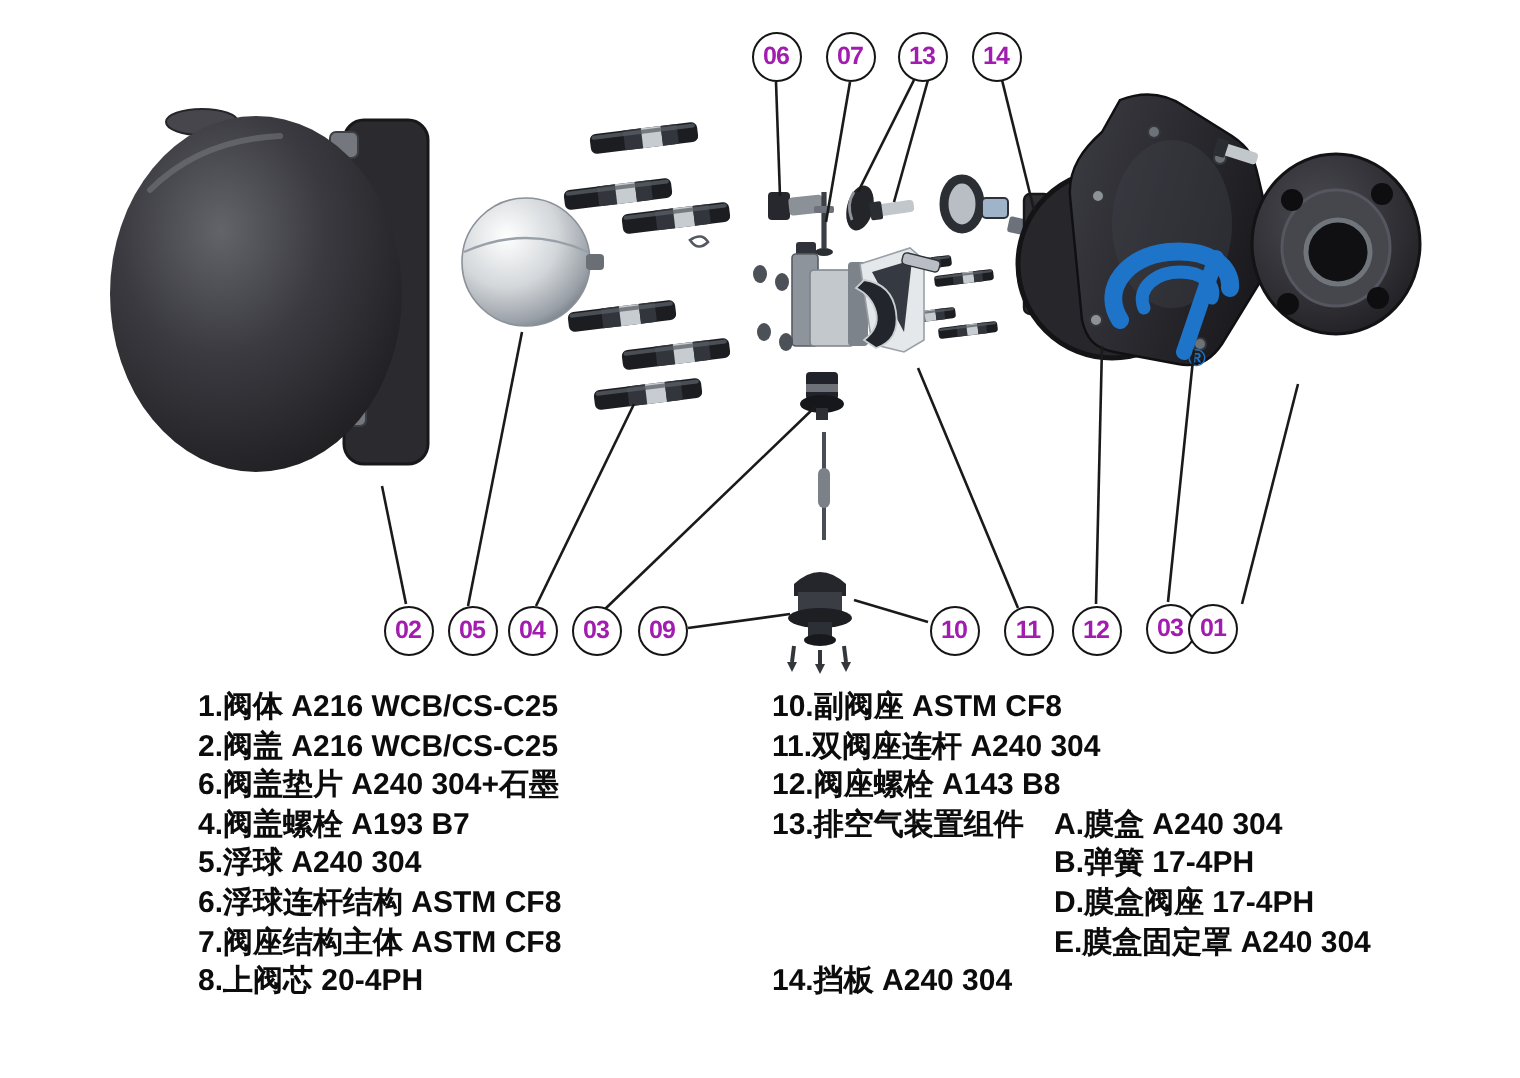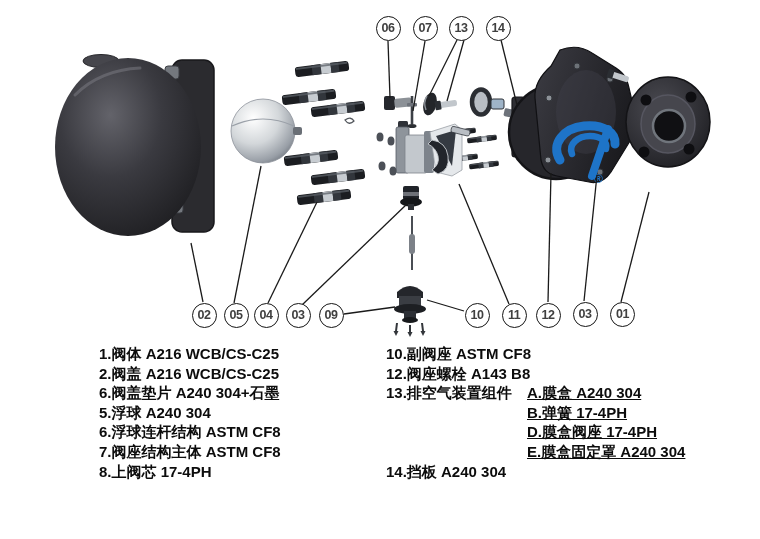--- a/index.html
+++ b/index.html
@@ -4,27 +4,27 @@
 <style>
   html,body{margin:0;padding:0;background:#fff;}
   .screen{
     position:relative;width:760px;height:539px;background:#ffffff;overflow:hidden;
     font-family:"Liberation Sans","DejaVu Sans",sans-serif;
   }
   .diagram-svg{position:absolute;left:0;top:0;}
   .callout{
     position:absolute;width:25px;height:25px;border:1.6px solid #151515;border-radius:50%;
     background:#ffffff;display:flex;align-items:center;justify-content:center;
-    font-size:12.5px;font-weight:700;color:#404040;letter-spacing:-0.5px;box-sizing:border-box;
+    font-size:12.5px;font-weight:700;color:#a21caf;letter-spacing:-0.5px;box-sizing:border-box;
   }
   .plist{position:absolute;font-size:15px;font-weight:700;color:#0c0c0c;line-height:19.6px;white-space:nowrap;}
   .plist-left{left:99px;top:344px;}
   .plist-right{left:386px;top:344px;width:360px;}
   .prow{position:relative;height:19.6px;}
-  .prow .sub{position:absolute;left:141px;top:0;text-decoration:underline;}
+  .prow .sub{position:absolute;left:141px;top:0;}
 </style>
 </head>
 <body>
 
 <div class="screen">
 
   <svg class="diagram-svg" width="760" height="345" viewBox="0 0 760 345">
     <defs>
       <radialGradient id="gDome" cx="38%" cy="32%" r="78%">
         <stop offset="0" stop-color="#63636a"></stop>
@@ -216,35 +216,40 @@
 
   <div class="callout" style="left:191.5px;top:302.5px">02</div>
   <div class="callout" style="left:223.5px;top:302.5px">05</div>
   <div class="callout" style="left:253.5px;top:302.5px">04</div>
   <div class="callout" style="left:285.5px;top:302.5px">03</div>
   <div class="callout" style="left:318.5px;top:302.5px">09</div>
   <div class="callout" style="left:464.5px;top:302.5px">10</div>
   <div class="callout" style="left:501.5px;top:302.5px">11</div>
   <div class="callout" style="left:535.5px;top:302.5px">12</div>
   <div class="callout" style="left:572.5px;top:301.5px">03</div>
-  <div class="callout" style="left:610px;top:301.5px">01</div>
+  <div class="callout" style="left:594px;top:301.5px">01</div>
 
   <div class="plist plist-left">
     <div class="prow">1.阀体 A216 WCB/CS-C25</div>
     <div class="prow">2.阀盖 A216 WCB/CS-C25</div>
     <div class="prow">6.阀盖垫片 A240 304+石墨</div>
+    <div class="prow">4.阀盖螺栓 A193 B7</div>
     <div class="prow">5.浮球 A240 304</div>
     <div class="prow">6.浮球连杆结构 ASTM CF8</div>
     <div class="prow">7.阀座结构主体 ASTM CF8</div>
-    <div class="prow">8.上阀芯 17-4PH</div>
+    <div class="prow">8.上阀芯 20-4PH</div>
   </div>
 
   <div class="plist plist-right">
     <div class="prow">
       <span>10.副阀座 ASTM CF8</span>
+      <span class="sub"></span>
+    </div>
+    <div class="prow">
+      <span>11.双阀座连杆 A240 304</span>
       <span class="sub"></span>
     </div>
     <div class="prow">
       <span>12.阀座螺栓 A143 B8</span>
       <span class="sub"></span>
     </div>
     <div class="prow">
       <span>13.排空气装置组件</span>
       <span class="sub">A.膜盒 A240 304</span>
     </div>

